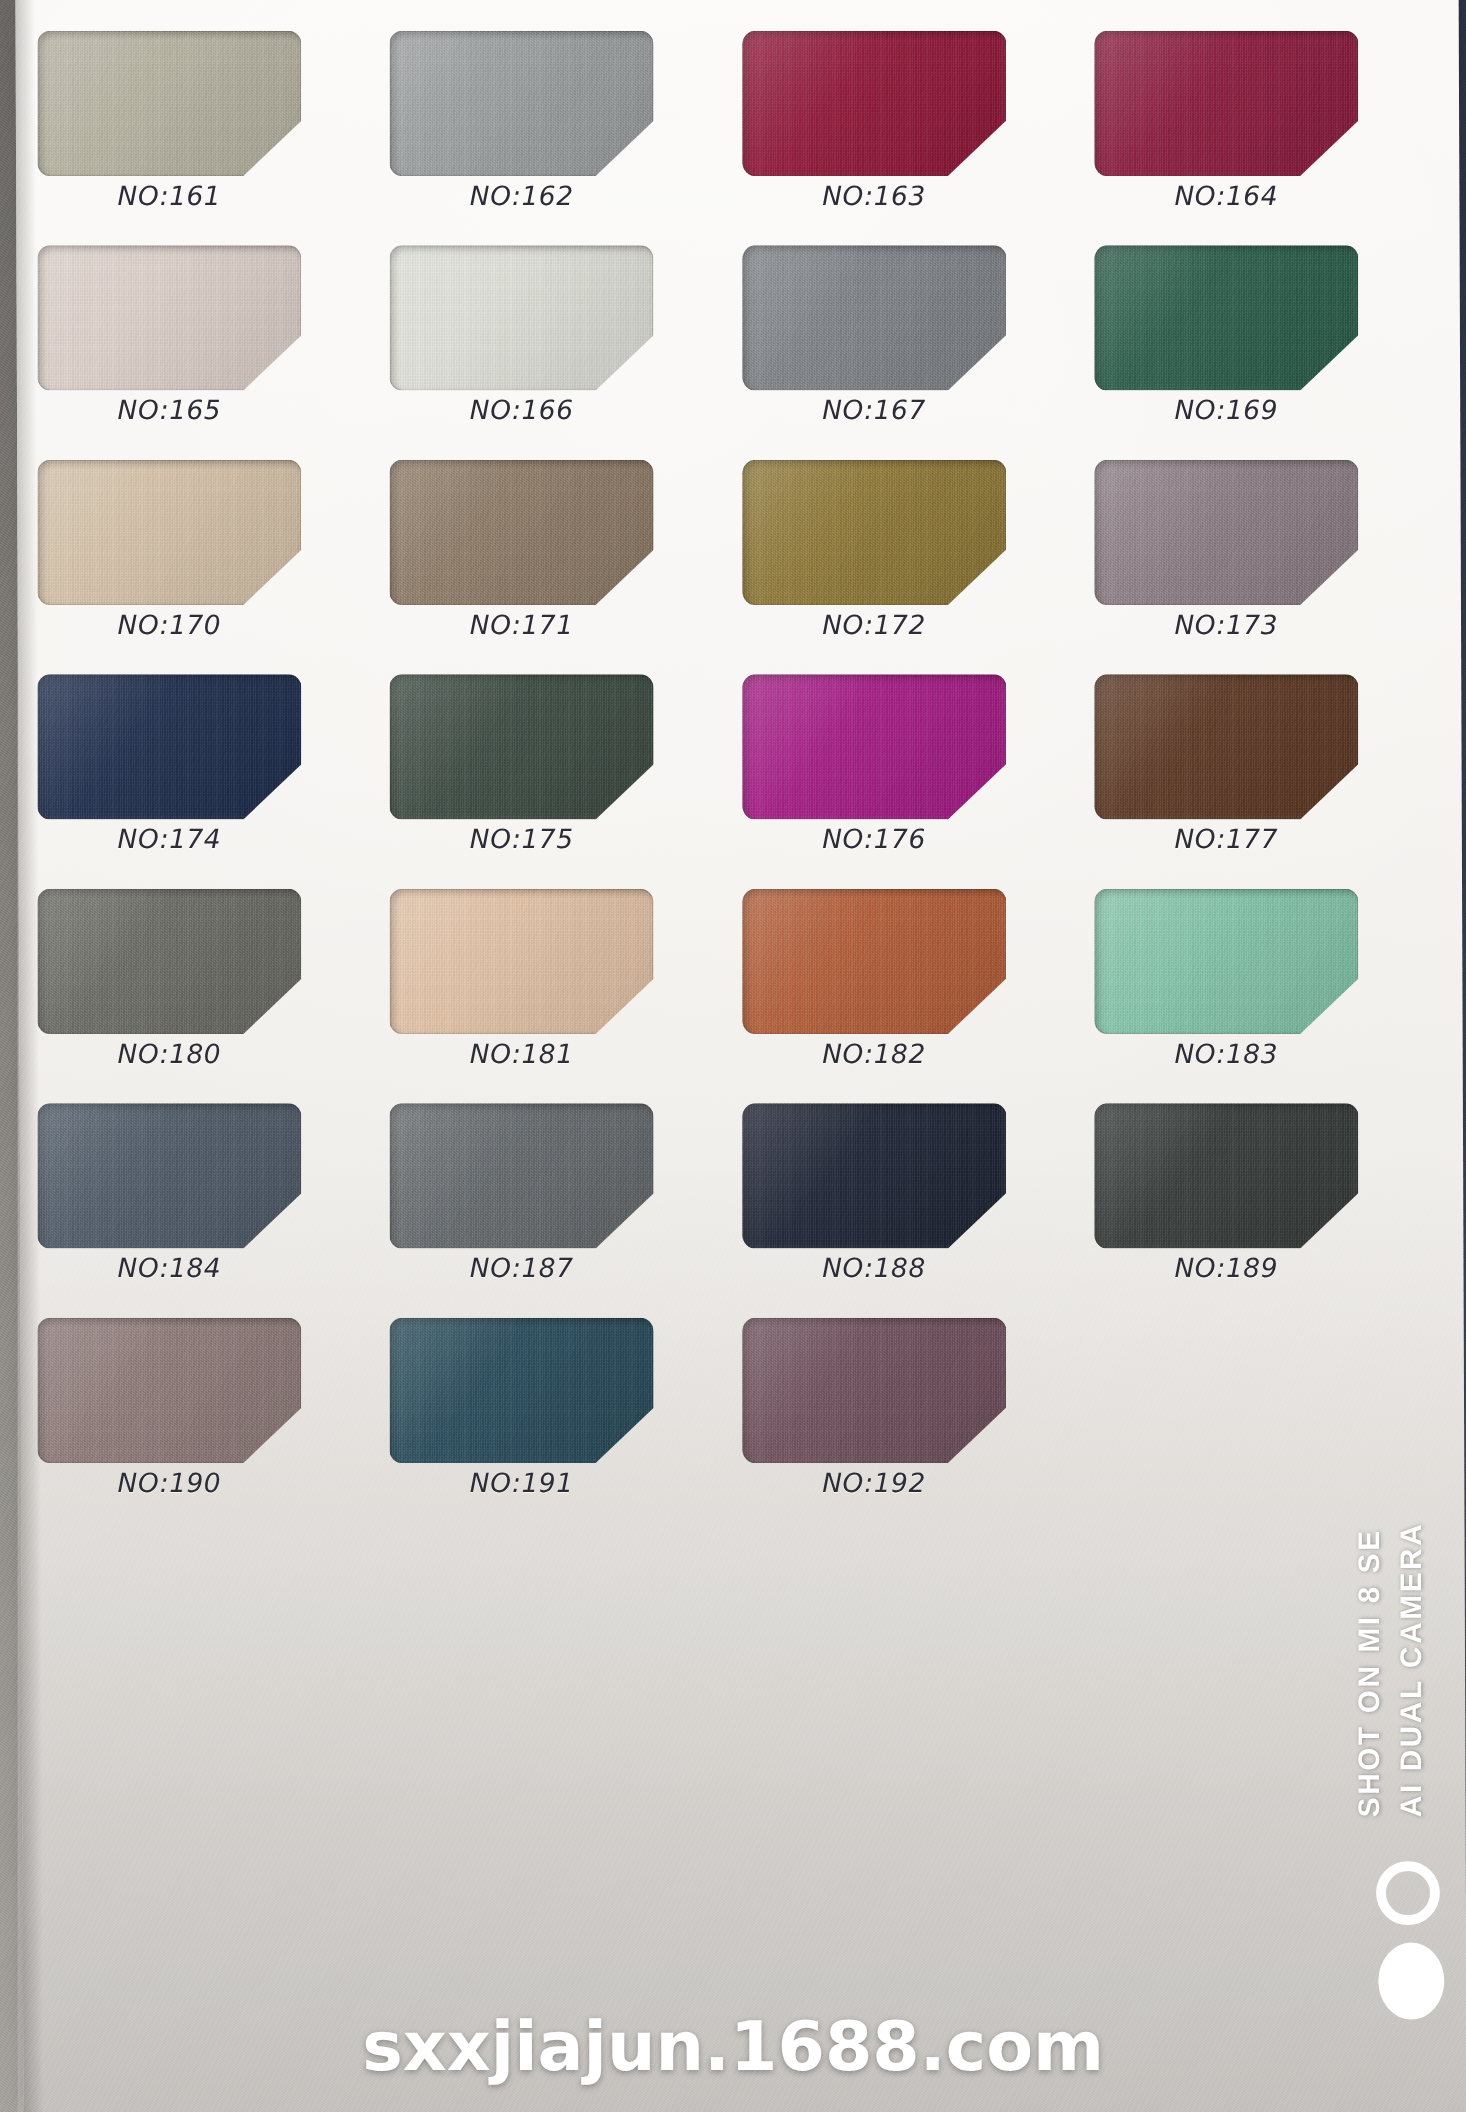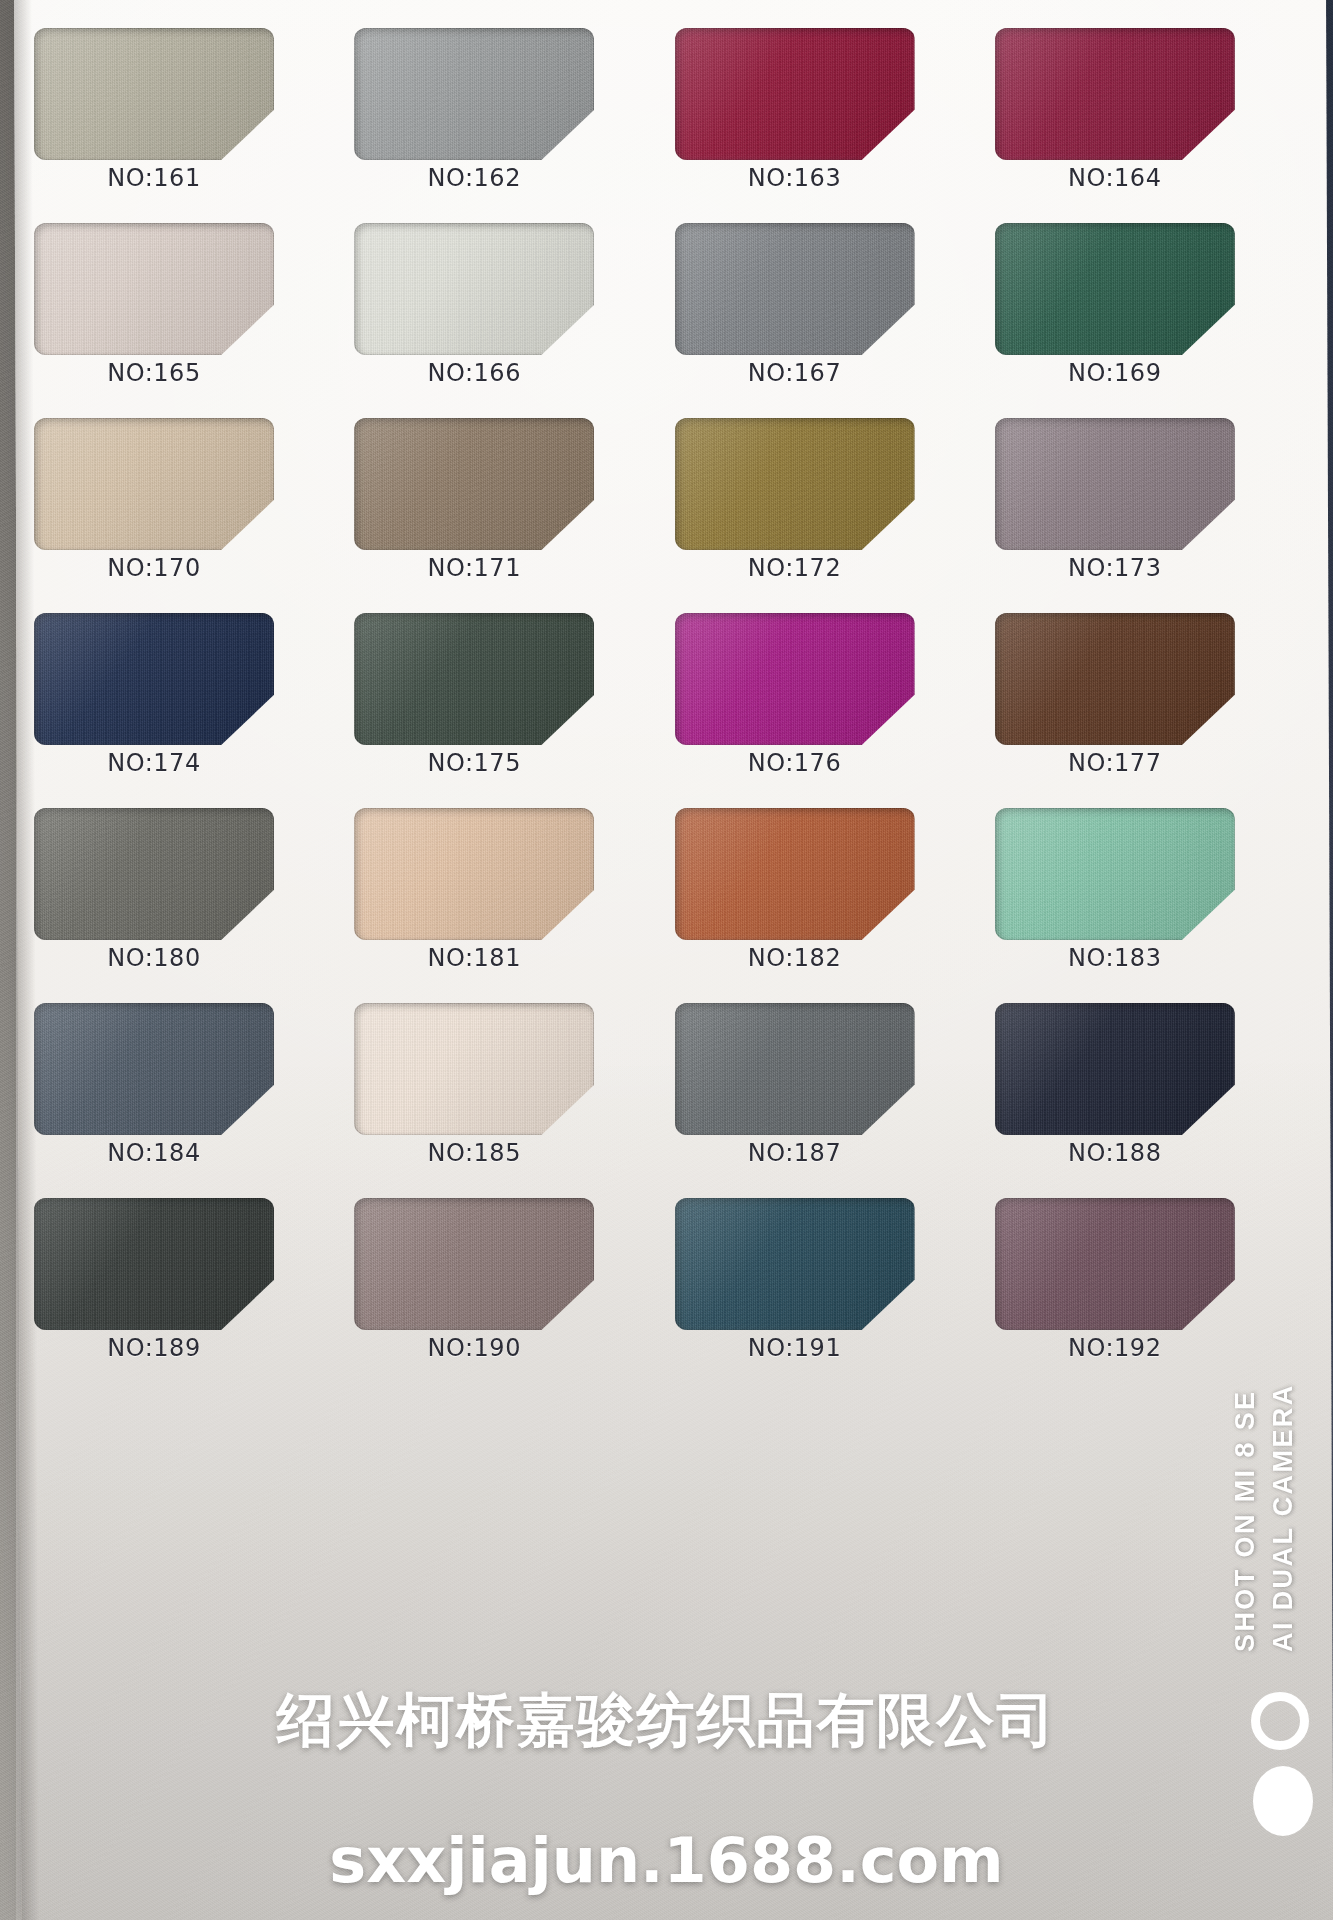--- a/index.html
+++ b/index.html
@@ -46,20 +46,21 @@
   .grid{
     position:absolute;
     left:20px; top:12px;
     width:1270px;
     display:grid;
     grid-template-columns:repeat(4,1fr);
     grid-auto-rows:195px;
     column-gap:11px;
     row-gap:0px;
     z-index:3;
+    font-style:italic;
   }
   .cell{position:relative;}
 
   .swatch{
     position:absolute;
     left:14px; top:16px;
     width:240px; height:132px;
     border-radius:12px 12px 4px 12px;
     
     clip-path:polygon(0% 0%,100% 0%,100% 62%,78% 100%,0% 100%);
@@ -326,27 +327,20 @@
         <div class="label">NO:183</div>
       </div>
       <div class="cell">
         <div class="swatch" style="background: rgb(78, 89, 102);">
           <div class="weave"></div>
           <div class="sheen"></div>
         </div>
         <div class="label">NO:184</div>
       </div>
       <div class="cell">
-        <div class="swatch" style="background: rgb(239, 226, 214);">
-          <div class="weave"></div>
-          <div class="sheen"></div>
-        </div>
-        <div class="label">NO:185</div>
-      </div>
-      <div class="cell">
         <div class="swatch" style="background: rgb(99, 104, 107);">
           <div class="weave"></div>
           <div class="sheen"></div>
         </div>
         <div class="label">NO:187</div>
       </div>
       <div class="cell">
         <div class="swatch" style="background: rgb(29, 34, 51);">
           <div class="weave"></div>
           <div class="sheen"></div>
@@ -376,21 +370,20 @@
       </div>
       <div class="cell">
         <div class="swatch" style="background: rgb(110, 79, 91);">
           <div class="weave"></div>
           <div class="sheen"></div>
         </div>
         <div class="label">NO:192</div>
       </div>
     </div>
 
-  <div class="wm wm-company">绍兴柯桥嘉骏纺织品有限公司</div>
 
   <div class="wm wm-url">sxxjiajun.1688.com</div>
 
   <div class="mi-wm">
     <div class="mi-line mi-shot">SHOT ON MI 8 SE</div>
     <div class="mi-line mi-ai">AI DUAL CAMERA</div>
   </div>
 
   <div class="mi-logo">
     <div class="ring"></div>

